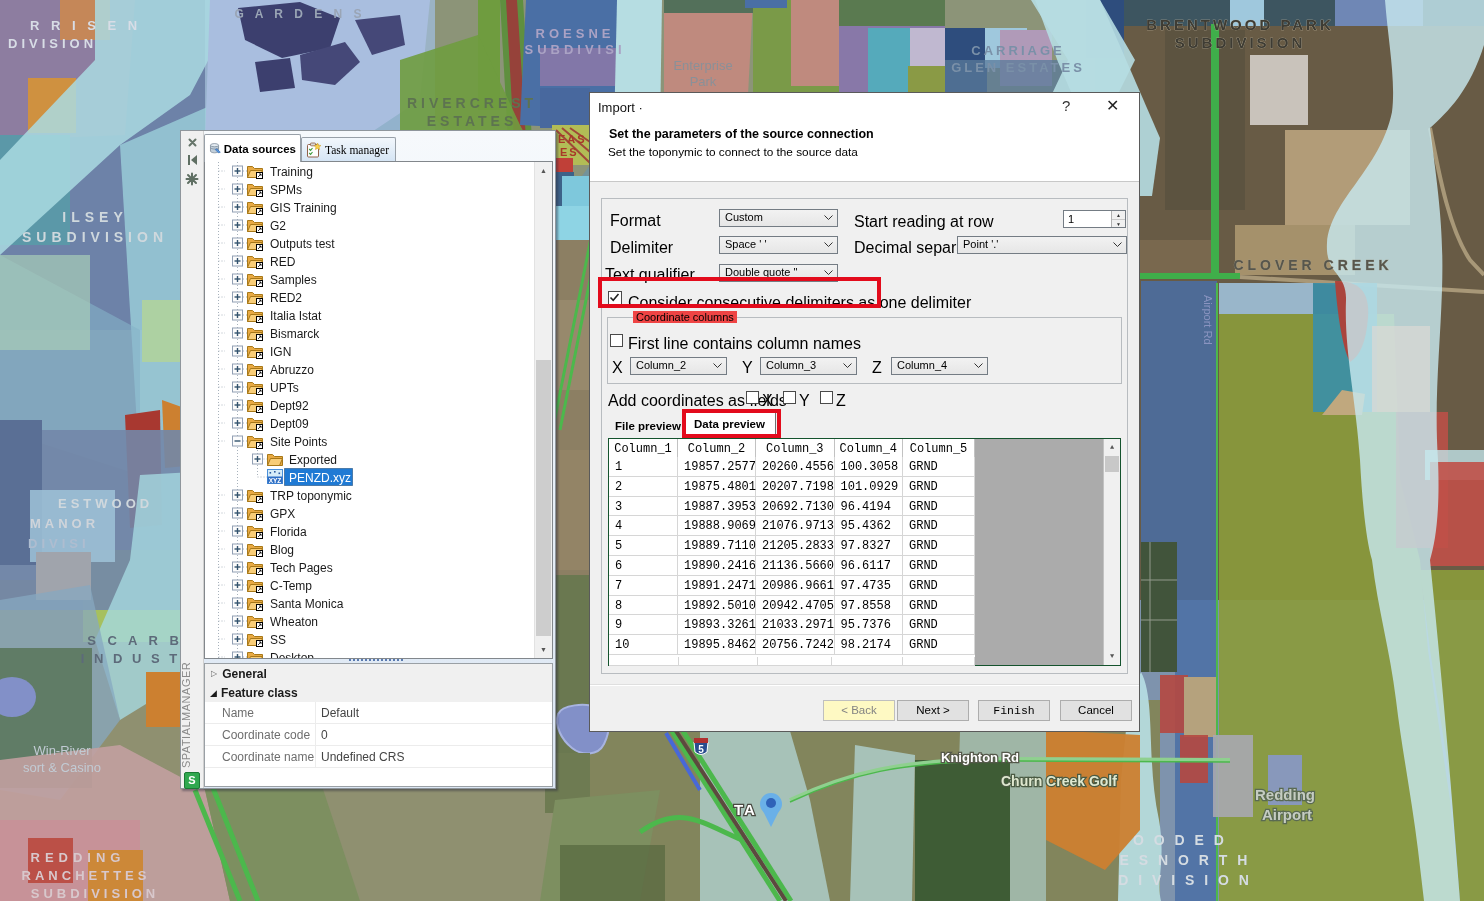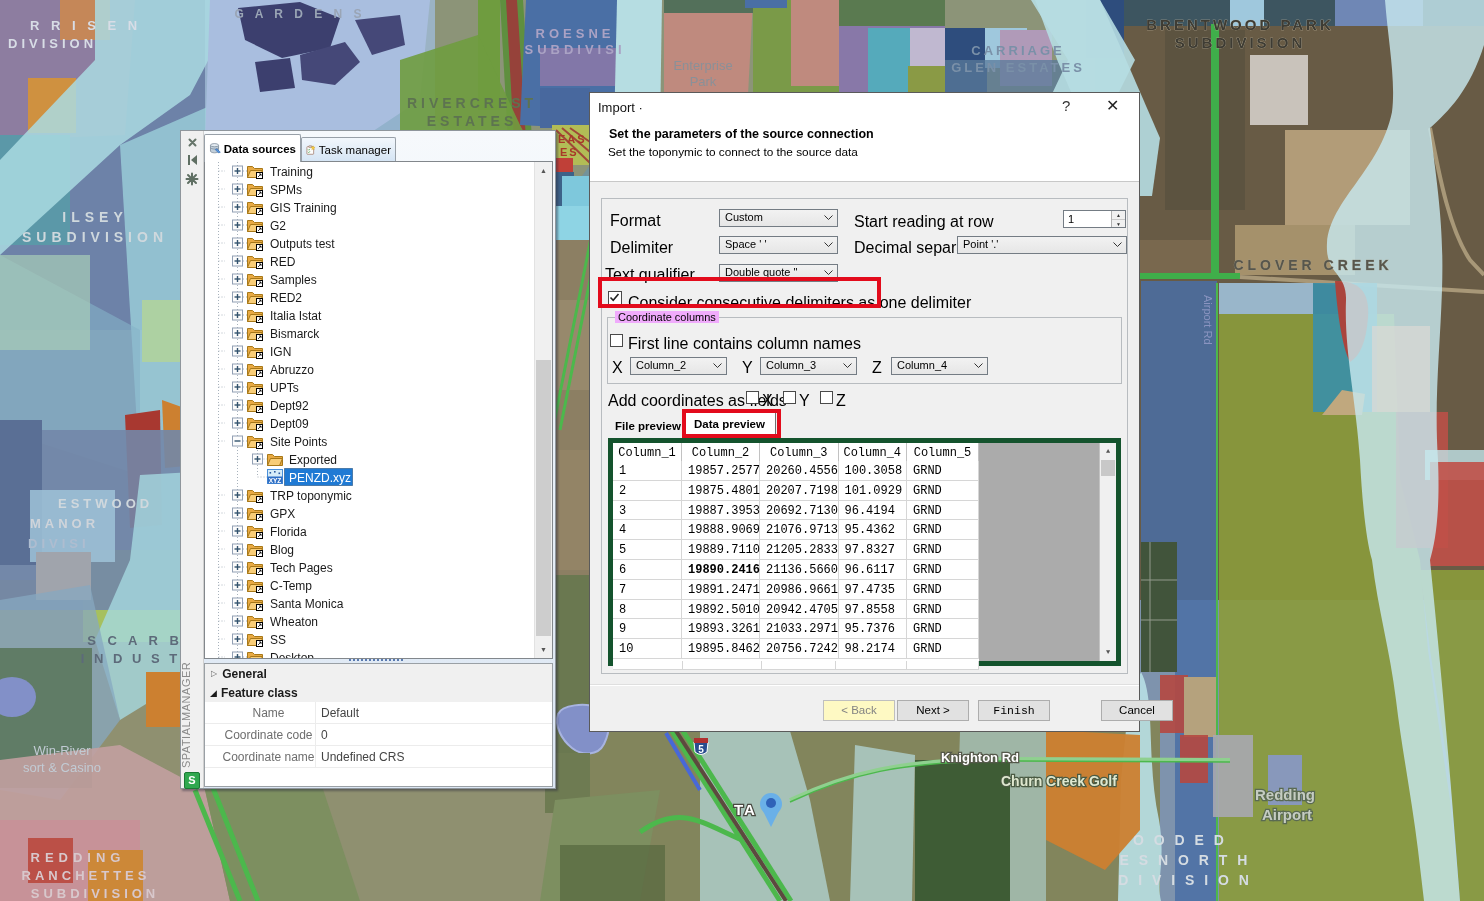--- a/index.html
+++ b/index.html
@@ -6,57 +6,57 @@
   body{width:1484px;height:901px;overflow:hidden;position:relative;font-family:"Liberation Sans",sans-serif;background:#7e93ad;}
   #map{position:absolute;left:0;top:0;}
   
   #panel{position:absolute;left:180px;top:130px;width:374px;height:657px;border:1px solid #8f969c;background:linear-gradient(#f6f9fc,#dbe6f3);box-shadow:1.5px 1.5px 2px rgba(40,40,60,0.45);}
   #strip{position:absolute;left:0;top:0;width:22px;height:100%;background:#f0f0f0;border-right:1px solid #d0d0d0;}
   #vertlabel{position:absolute;left:-1px;top:532px;width:22px;height:105px;color:#8a8a8a;font-size:11px;letter-spacing:0.5px;writing-mode:vertical-rl;transform:rotate(180deg);text-align:center;}
   #greenlogo{position:absolute;left:3px;top:641px;width:14px;height:15px;background:#2fa84f;border:1px solid #1a7a35;border-radius:2px;color:#fff;font-size:11px;font-weight:bold;text-align:center;line-height:15px;}
   #tabbar{position:absolute;left:22px;top:0;right:0;height:30px;}
   .tab{position:absolute;display:flex;align-items:center;gap:3px;padding:0 4px;font-size:11.5px;box-sizing:border-box;white-space:nowrap;overflow:hidden;}
   .tab.active{left:1px;top:3px;width:97px;height:28px;background:#fff;border:1px solid #98a0a8;border-bottom:none;border-radius:2px 2px 0 0;font-weight:bold;z-index:2;}
-  .tab:not(.active){left:98px;top:6px;width:95px;height:25px;background:linear-gradient(#f2f7fc,#d4e4f4);border:1px solid #98a0a8;border-bottom:none;border-radius:2px 2px 0 0;}
+  .tab:not(.active){left:98px;top:6px;width:95px;height:25px;background:linear-gradient(#f2f7fc,#d4e4f4);border:1px solid #98a0a8;border-bottom:none;border-radius:2px 2px 0 0;font-family:Liberation Serif, serif;}
   #tree{position:absolute;left:23px;top:30px;width:347px;height:496px;background:#fff;border:1px solid #82878c;}
   #treesvg{position:absolute;left:0;top:0;}
   #treescroll{position:absolute;right:0;top:0;width:17px;height:100%;background:#f0f0f0;border-left:1px solid #e2e2e2;}
   .sbtn{position:absolute;left:0;width:17px;height:17px;font-size:7px;color:#555;text-align:center;line-height:17px;top:0;}
   .sdown{top:auto;bottom:0;}
   #treethumb{position:absolute;left:1px;top:198px;width:15px;height:276px;background:#cdcdcd;}
   #props{position:absolute;left:23px;top:532px;width:347px;height:122px;background:#fff;border:1px solid #9aa0a5;font-size:12px;}
   .cat{height:19px;background:#f0f0f0;display:flex;align-items:center;color:#1a1a1a;}
   .cat .arrow{color:#666;font-size:8px;margin:0 5px 0 6px;}
   .cat .arrow2{color:#1a1a1a;font-size:9px;margin:0 4px 0 5px;}
   .prow{height:21px;border-bottom:1px solid #ececec;display:flex;align-items:center;}
-  .pl{width:93px;padding-left:17px;color:#6e6e6e;overflow:hidden;white-space:nowrap;text-align:center;}
+  .pl{width:93px;padding-left:17px;color:#6e6e6e;overflow:hidden;white-space:nowrap;}
   .pv{padding-left:5px;color:#444;border-left:1px solid #ececec;height:100%;display:flex;align-items:center;}
   
   #dialog{position:absolute;left:589px;top:92px;width:549px;height:638px;background:#f0f0f0;border:1px solid #5a5a5a;font-size:11px;color:#000;}
   #dlghead{position:absolute;left:0;top:0;width:100%;height:88px;background:#fff;border-bottom:1px solid #c8c8c8;}
   #dlgtitle{position:absolute;left:8px;top:7px;font-size:13px;color:#111;}
   #dlghelp{position:absolute;left:472px;top:4px;font-size:15px;color:#333;}
   #dlgclose{position:absolute;left:516px;top:3px;font-size:16px;color:#222;}
   #dlghead b{position:absolute;left:19px;top:34px;font-size:12.5px;}
   #dlghead .sub{position:absolute;left:18px;top:52px;font-size:11.8px;}
   .gbox{position:absolute;border:1px solid #b8bcc0;}
-  .glabel{position:absolute;top:-7px;left:7px;background:#f0abfc;padding:0 3px;}
+  .glabel{position:absolute;top:-7px;left:25px;background:#ef4444;padding:0 3px;}
   .flabel{position:absolute;font-size:16px;white-space:nowrap;}
   .combo{position:absolute;height:18px;background:linear-gradient(#f2f2f2,#e6e6e6);border:1px solid #747c84;box-sizing:border-box;padding:1px 0 0 5px;white-space:nowrap;}
   .combo svg{position:absolute;right:4px;top:5px;}
   .cb{position:absolute;width:13px;height:13px;background:#fff;border:1px solid #4a4a4a;box-sizing:border-box;}
   .redbox{position:absolute;border:4px solid #e30b1c;z-index:5;}
   .spin{position:absolute;left:473px;top:117px;width:63px;height:18px;background:#fff;border:1px solid #747c84;box-sizing:border-box;}
   .spin span{position:absolute;left:4px;top:2px;}
   .spinbtns{position:absolute;right:0;top:0;width:13px;height:100%;border-left:1px solid #b0b0b0;background:#f0f0f0;}
   .spinbtns div{height:8px;font-size:5px;text-align:center;color:#333;line-height:9px;border-bottom:1px solid #c8c8c8;}
   .spinbtns div:last-child{border-bottom:none;}
   #tab-file{position:absolute;left:18px;top:325px;width:76px;height:21px;font-weight:bold;font-size:11.5px;padding:2px 0 0 7px;box-sizing:border-box;white-space:nowrap;overflow:hidden;}
   #tab-data{position:absolute;left:93px;top:318px;width:93px;height:27px;background:#fff;border:1px solid #707070;border-bottom:none;font-weight:bold;font-size:11.5px;text-align:center;padding-top:6px;box-sizing:border-box;z-index:2;white-space:nowrap;}
-  #grid{position:absolute;left:18px;top:345px;width:513px;height:228px;background:#ababab;border:5px solid #14532d;box-sizing:border-box;font-family:"Liberation Mono",monospace;font-size:12px;}
+  #grid{position:absolute;left:18px;top:345px;width:513px;height:228px;background:#ababab;border:1px solid #14532d;box-sizing:border-box;font-family:"Liberation Mono",monospace;font-size:12px;}
   #gridwhite{position:absolute;left:0;top:0;width:366px;height:100%;background:#fff;}
   .hcell{position:absolute;top:0;height:21px;padding-top:3px !important;border-right:1px solid #c2c2c2;border-bottom:1px solid #c2c2c2;background:#fff;box-sizing:border-box;text-align:center;padding-top:2px;}
   .dcell{position:absolute;height:19.8px;border-right:1px solid #d6d6d6;border-bottom:1px solid #d6d6d6;box-sizing:border-box;padding:3px 0 0 6px;background:#fff;white-space:pre;}
   #gridscroll{position:absolute;right:0;top:0;width:16px;height:100%;background:#f0f0f0;border-left:1px solid #c2c2c2;}
   #gridthumb{position:absolute;left:1px;top:17px;width:14px;height:16px;background:#c8c8c8;}
   #dlgsep{position:absolute;left:0;top:591px;width:100%;border-top:1px solid #dfdfdf;border-bottom:1px solid #fff;}
   .btn{position:absolute;top:607px;width:72px;height:21px;background:#e1e1e1;border:1px solid #adadad;box-sizing:border-box;text-align:center;padding-top:3px;font-size:11.5px;}
   .btn.dis{background:#fef9c3;border-color:#bfbfbf;color:#838383;}
   .dots{background-image:radial-gradient(#e4e4e6 0.8px,transparent 0.9px);background-size:5px 5px;}
 </style>
@@ -830,21 +830,21 @@
 <div class="dcell" style="left:69px;top:77.4px;width:78px;">19888.9069</div>
 <div class="dcell" style="left:147px;top:77.4px;width:78.5px;">21076.9713</div>
 <div class="dcell" style="left:225.5px;top:77.4px;width:68.5px;">95.4362</div>
 <div class="dcell" style="left:294px;top:77.4px;width:72px;">GRND</div>
 <div class="dcell" style="left:0px;top:97.2px;width:69px;">5</div>
 <div class="dcell" style="left:69px;top:97.2px;width:78px;">19889.7110</div>
 <div class="dcell" style="left:147px;top:97.2px;width:78.5px;">21205.2833</div>
 <div class="dcell" style="left:225.5px;top:97.2px;width:68.5px;">97.8327</div>
 <div class="dcell" style="left:294px;top:97.2px;width:72px;">GRND</div>
 <div class="dcell" style="left:0px;top:117.0px;width:69px;">6</div>
-<div class="dcell" style="left:69px;top:117.0px;width:78px;font-weight:bold;">19890.2416</div>
+<div class="dcell" style="left:69px;top:117.0px;width:78px;">19890.2416</div>
 <div class="dcell" style="left:147px;top:117.0px;width:78.5px;">21136.5660</div>
 <div class="dcell" style="left:225.5px;top:117.0px;width:68.5px;">96.6117</div>
 <div class="dcell" style="left:294px;top:117.0px;width:72px;">GRND</div>
 <div class="dcell" style="left:0px;top:136.8px;width:69px;">7</div>
 <div class="dcell" style="left:69px;top:136.8px;width:78px;">19891.2471</div>
 <div class="dcell" style="left:147px;top:136.8px;width:78.5px;">20986.9661</div>
 <div class="dcell" style="left:225.5px;top:136.8px;width:68.5px;">97.4735</div>
 <div class="dcell" style="left:294px;top:136.8px;width:72px;">GRND</div>
 <div class="dcell" style="left:0px;top:156.6px;width:69px;">8</div>
 <div class="dcell" style="left:69px;top:156.6px;width:78px;">19892.5010</div>
@@ -869,14 +869,14 @@
 <div id="gridscroll">
         <div class="sbtn" style="width:16px;">▲</div>
         <div id="gridthumb"></div>
         <div class="sbtn sdown" style="width:16px;">▼</div>
       </div>
 </div>
   <div id="dlgsep"></div>
   <div class="btn dis" style="left:233px;">&lt; Back</div>
   <div class="btn" style="left:307px;">Next &gt;</div>
   <div class="btn" style="left:388px;font-family:Liberation Mono, monospace;">Finish</div>
-  <div class="btn" style="left:470px;margin-left:41px;">Cancel</div>
+  <div class="btn" style="left:470px;">Cancel</div>
 </div>
 
 </body></html>

